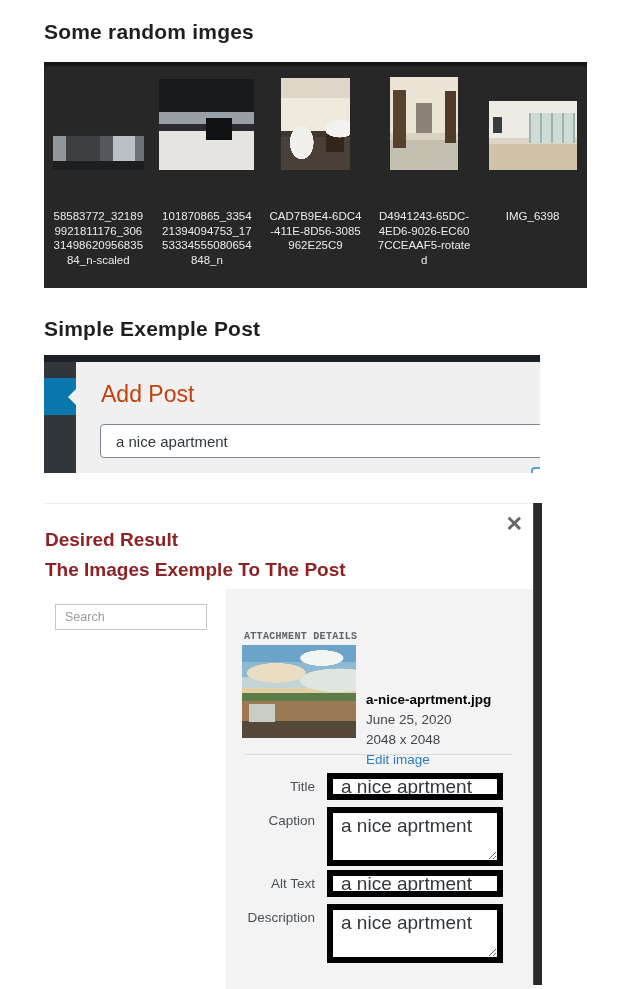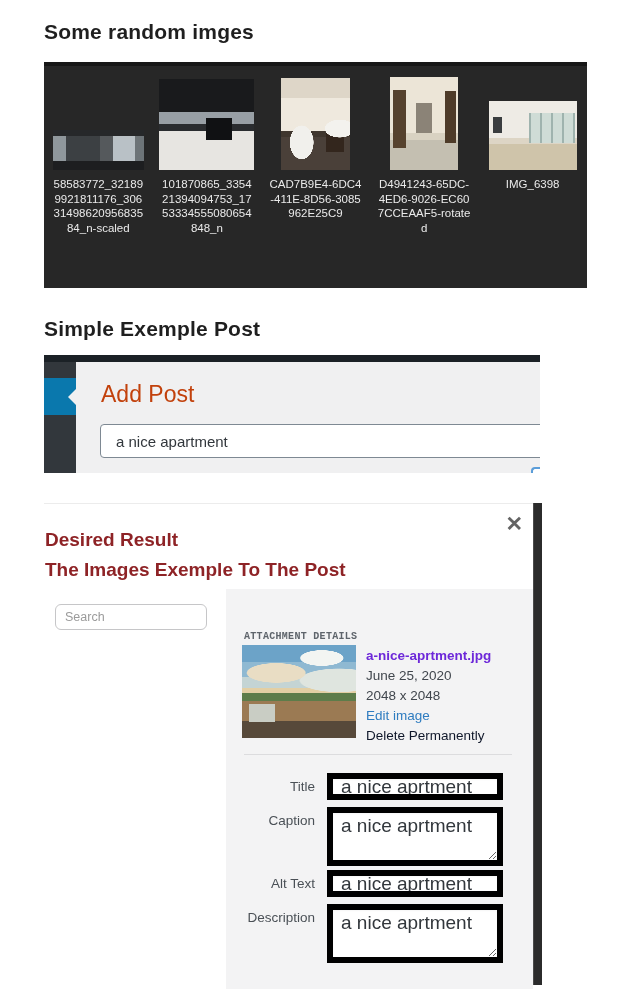--- a/index.html
+++ b/index.html
@@ -9,21 +9,21 @@
 
   
   .h-sec { position:absolute; left:44px; font-size:21px; font-weight:600; color:#1f1f1f; letter-spacing:.2px; }
   #h1 { top:20px; }
   #h2 { top:317px; }
 
   
   .gallery { position:absolute; left:44px; top:62px; width:543px; height:226px; background:#272727; }
   .gallery .topstrip { position:absolute; left:0; top:0; right:0; height:4px; background:#171717; }
   .gallery .cols { position:absolute; left:0; top:4px; right:0; display:flex; }
-  .gcol { width:20%; display:flex; flex-direction:column; align-items:center; }
+  .gcol { width:20%; display:flex; flex-direction:column; align-items:center;gap:32px; }
   .thumbwrap { height:104px; display:flex; align-items:flex-end; justify-content:center; }
   .gcap { margin-top:7px; padding:0 5px; max-width:104px; font-size:11.5px; line-height:14.5px;
     color:#eaeaea; text-align:center; word-break:break-all; }
   .gthumb { display:block; }
   .t1 { width:91px; height:40px;
     background:
       linear-gradient(180deg, #26282a 0 14%, transparent 14%),
       linear-gradient(180deg, transparent 78%, #1d1e20 78%),
       linear-gradient(90deg, #8f979c 0 14%, #3c4043 14% 52%, #55595c 52% 66%, #b9c1c6 66% 90%, #6d7478 90%);
   }
@@ -68,38 +68,38 @@
     border-top:2px solid #5b9dd9; border-left:2px solid #5b9dd9; border-top-left-radius:4px; background:#fff; }
 
   
   .modal { position:absolute; left:44px; top:503px; width:489px; height:486px; overflow:hidden;
     background:#fff; border-top:1px solid #ececec; }
   .modal .close { position:absolute; right:10px; top:8px; font-size:21px; font-weight:700; color:#646464;
     cursor:pointer; line-height:24px; }
   .modal .redh { position:absolute; left:1px; top:21px; font-size:19px; line-height:30px; font-weight:600; color:#8e2326; }
   .leftcol { position:absolute; left:0; top:85px; width:182px; bottom:0; background:#fff; }
   .searchbox { position:absolute; left:11px; top:15px; width:152px; height:26px;
-    border:1px solid #c6c6c8; border-radius:6px; background:#fff; padding:0 9px;
+    border:1px solid #c6c6c8; border-radius:0; background:#fff; padding:0 9px;
     font-size:12.5px; color:#50575e; font-family:"Liberation Sans", sans-serif; }
   .searchbox::placeholder { color:#9b9b9b; opacity:1; }
   .panel { position:absolute; left:182px; top:85px; width:307px; bottom:0; background:#f3f3f4; }
   .panel .ad-head { position:absolute; left:18px; top:42px; font-size:10px; font-weight:700;
     color:#5e646b; letter-spacing:.3px;font-family:Liberation Mono, monospace; }
   .att-row { position:absolute; left:16px; top:56px; display:flex; }
   .att-thumb { width:114px; height:93px; flex:none;
     background:
       radial-gradient(ellipse 22px 8px at 70% 14%, #f3f5f2 96%, transparent) no-repeat,
       radial-gradient(ellipse 30px 10px at 30% 30%, #e9ddc4 96%, transparent) no-repeat,
       radial-gradient(ellipse 40px 12px at 85% 38%, #dfe5df 96%, transparent) no-repeat,
       linear-gradient(#c9cdc4,#c9cdc4) 8% 78%/26px 18px no-repeat,
       linear-gradient(180deg, #6ca3c8 0 18%, #8fb9d2 18% 34%, #c4d4d4 34% 46%, #e3cfa4 46% 52%,
         #5d7c4a 52% 60%, #9b7a53 60% 82%, #57493a 82%);
   }
   .att-info { margin-left:10px; font-size:13.5px; line-height:20px; color:#40464d; padding-top:1px; }
-  .att-name { font-weight:600; color:#6d28d9; }
+  .att-name { font-weight:600; color:#000000;margin-top:44px; }
   .link-edit { color:#2e7cc0; cursor:pointer; }
   .link-del { color:#0f172a; cursor:pointer; }
   .divider { position:absolute; left:18px; top:165px; width:268px; height:1px; background:#dcdcde; }
   .fields { position:absolute; left:0; top:184px; width:100%; }
   .frow { display:flex; margin-bottom:7px; }
   .flabel { width:101px; text-align:right; padding-right:12px; padding-top:6px;
     font-size:13.5px; color:#4a5056; flex:none; }
   .fctrl { width:176px; border:6px solid #000000; background:#fff; padding:4px 8px;
     font-size:19px; color:#32373c; font-family:"Liberation Sans", sans-serif;
     box-shadow:inset 0 1px 2px rgba(0,0,0,.04); }

